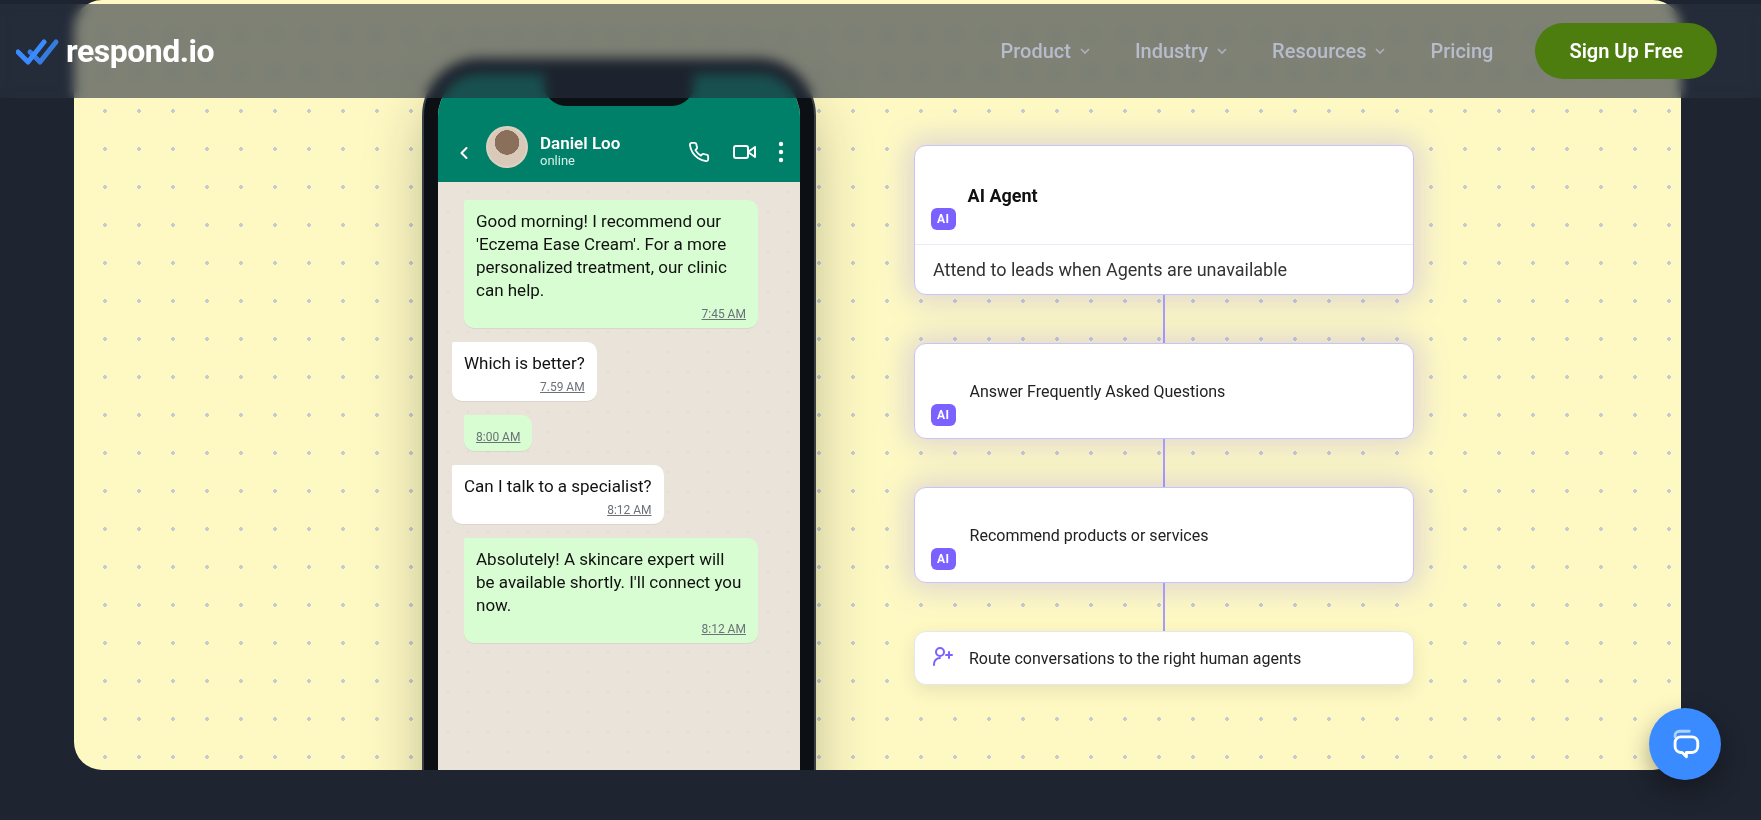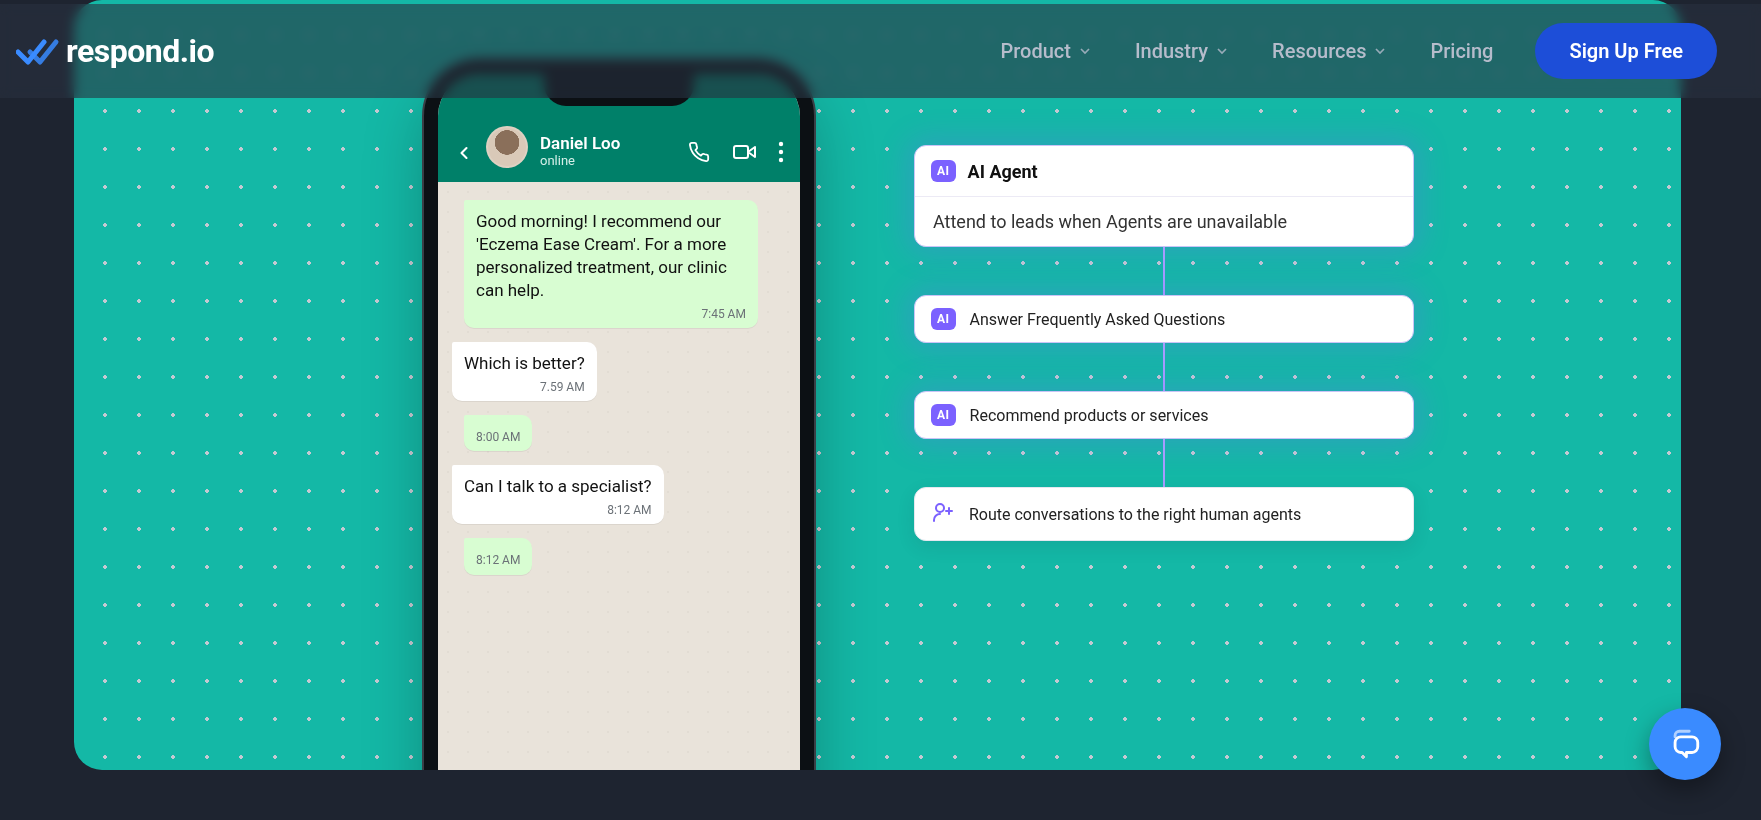--- a/index.html
+++ b/index.html
@@ -3,42 +3,42 @@
 <meta charset="utf-8">
 <style>
 *{box-sizing:border-box;margin:0;padding:0;font-family:-apple-system,BlinkMacSystemFont,"Segoe UI",Roboto,Helvetica,Arial,sans-serif;}
 body{background:#1e2430;width:1761px;height:820px;overflow:hidden;position:relative;}
 .header{position:absolute;top:4px;left:0;right:0;height:94px;background:rgba(40,48,63,.6);backdrop-filter:blur(6px);display:flex;align-items:center;padding:0 44px 0 16px;z-index:10;}
 .logo{display:flex;align-items:center;gap:6px;}
 .logo-text{color:#fff;font-size:32px;font-weight:700;letter-spacing:-.5px;}
 .nav{margin-left:auto;display:flex;align-items:center;gap:42px;}
 .nav-item{color:#b6bccb;font-size:20px;font-weight:500;display:flex;align-items:center;gap:6px;cursor:pointer;}
 .nav-item svg{opacity:.8;}
-.signup{background:#1d4ed8;color:#fff;font-size:20px;font-weight:600;padding:16px 34px;border-radius:999px;cursor:pointer;border:none;}
-.panel{position:absolute;left:74px;top:0;width:1607px;height:770px;background:#14b8a6;border-radius:28px;overflow:hidden;}
+.signup{background:#4d7c0f;color:#fff;font-size:20px;font-weight:600;padding:16px 34px;border-radius:999px;cursor:pointer;border:none;}
+.panel{position:absolute;left:74px;top:0;width:1607px;height:770px;background:#fef9c3;border-radius:28px;overflow:hidden;}
 .dots{position:absolute;inset:0;background-image:radial-gradient(circle,#c5c9d2 2px,transparent 2px);background-size:34px 38px;background-position:14px 16px;}
 .phone{position:absolute;left:350px;top:60px;width:390px;height:780px;border-radius:56px;background:#0c1014;padding:14px;box-shadow:0 0 0 2px #3a3f46,0 30px 60px rgba(0,0,0,.25);}
 .screen{width:100%;height:100%;border-radius:42px;overflow:hidden;background:#e5ddd5;position:relative;}
 .notch{position:absolute;left:50%;top:0;transform:translateX(-50%);width:150px;height:32px;background:#0c1014;border-bottom-left-radius:22px;border-bottom-right-radius:22px;z-index:5;}
 .wa-header{height:108px;background:#008069;display:flex;align-items:flex-end;padding:0 16px 14px 16px;gap:12px;position:relative;}
 .back{color:#fff;font-size:22px;}
 .avatar{width:42px;height:42px;border-radius:50%;background:#d9c9b8 radial-gradient(circle at 50% 38%,#8a6f5a 0 40%,transparent 41%);border:2px solid rgba(255,255,255,.15);overflow:hidden;}
 .contact{display:flex;flex-direction:column;}
 .contact-name{color:#fff;font-weight:600;font-size:17px;}
 .contact-status{color:#d4efe9;font-size:13px;}
 .wa-icons{margin-left:auto;display:flex;align-items:center;gap:22px;color:#fff;}
 .wa-body{position:absolute;top:108px;left:0;right:0;bottom:0;padding:18px 14px;display:flex;flex-direction:column;gap:14px;background:#e9e3da;background-image:radial-gradient(rgba(0,0,0,.03) 1px,transparent 1px);background-size:20px 20px;}
 .bubble{max-width:88%;border-radius:10px;padding:10px 12px 6px 12px;font-size:17px;line-height:1.35;color:#111;position:relative;box-shadow:0 1px 0 rgba(0,0,0,.06);}
-.bubble .time{display:block;text-align:right;font-size:12px;color:#6b7177;margin-top:4px;}
+.bubble .time{display:block;text-align:right;font-size:12px;color:#6b7177;margin-top:4px;text-decoration:underline;}
 .in{background:#d8fdd2;align-self:flex-start;border-top-left-radius:2px;margin-left:12px;}
 .out{background:#fff;align-self:flex-start;border-top-left-radius:2px;}
 .flow{position:absolute;left:840px;top:145px;width:500px;}
 .card{background:#fff;border:1.5px solid #c9c4f7;border-radius:12px;box-shadow:0 0 28px 8px rgba(120,100,255,.22);}
 .card-head{display:flex;align-items:center;gap:12px;padding:14px 16px;border-bottom:1px solid #eceaf5;}
-.ai-badge{background:#7b61ff;color:#fff;font-size:12px;font-weight:700;border-radius:6px;padding:4px 6px;letter-spacing:.5px;}
+.ai-badge{background:#7b61ff;color:#fff;font-size:12px;font-weight:700;border-radius:6px;padding:4px 6px;letter-spacing:.5px;margin-top:48px;}
 .card-title{font-weight:700;color:#111;font-size:18px;}
 .card-sub{padding:14px 18px;color:#333;font-size:18px;}
 .mini{background:#fff;border:1.5px solid #c9c4f7;border-radius:12px;padding:12px 16px;display:flex;align-items:center;gap:14px;font-size:16px;color:#222;box-shadow:0 0 28px 8px rgba(120,100,255,.22);}
 .mini.plain{border-color:#e5e7ef;box-shadow:0 6px 18px rgba(30,40,60,.10);}
 .connector{width:2px;height:48px;background:#a79bff;margin:0 auto;}
 .person-badge{color:#7b61ff;}
 .chat-fab{position:absolute;right:40px;bottom:40px;width:72px;height:72px;border-radius:50%;background:#3a8bff;display:flex;align-items:center;justify-content:center;box-shadow:0 10px 24px rgba(0,0,0,.35);cursor:pointer;z-index:20;}
 </style>
 </head>
 <body>
@@ -91,20 +91,21 @@
           <span class="time">7.59 AM</span>
         </div>
         <div class="bubble in">
           <span class="time">8:00 AM</span>
         </div>
         <div class="bubble out" style="max-width:68%;">
           <span>Can I talk to a specialist?</span>
           <span class="time">8:12 AM</span>
         </div>
         <div class="bubble in">
+          <span>Absolutely! A skincare expert will be available shortly. I'll connect you now.</span>
           <span class="time">8:12 AM</span>
         </div>
       </div>
     </div>
   </div>
 
   <div class="flow">
     <div class="card">
       <div class="card-head">
         <span class="ai-badge">AI</span>

